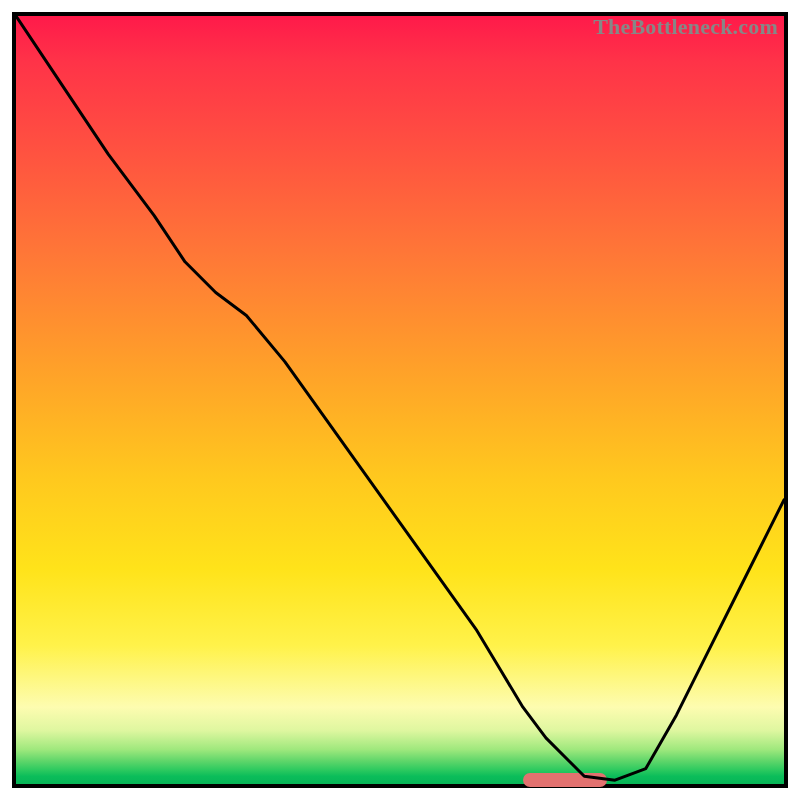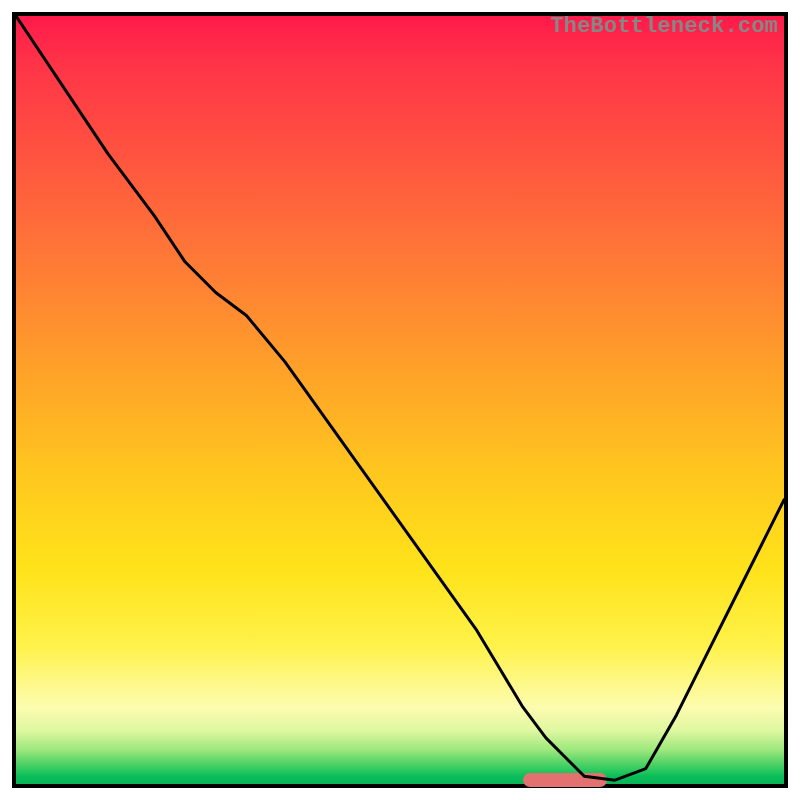--- a/index.html
+++ b/index.html
@@ -20,21 +20,21 @@
     box-sizing: border-box;
   }
   .plot-area {
     position: absolute;
     inset: 0;
   }
   .attribution {
     position: absolute;
     top: -2px;
     right: 6px;
-    font-family: Liberation Mono, monospace;
+    font-family: Liberation Serif, serif;
     font-size: 22px;
     font-weight: 600;
     color: #878787;
     letter-spacing: 0.2px;
     z-index: 10;
   }
   .gradient-bg {
     position: absolute;
     inset: 0;
     

